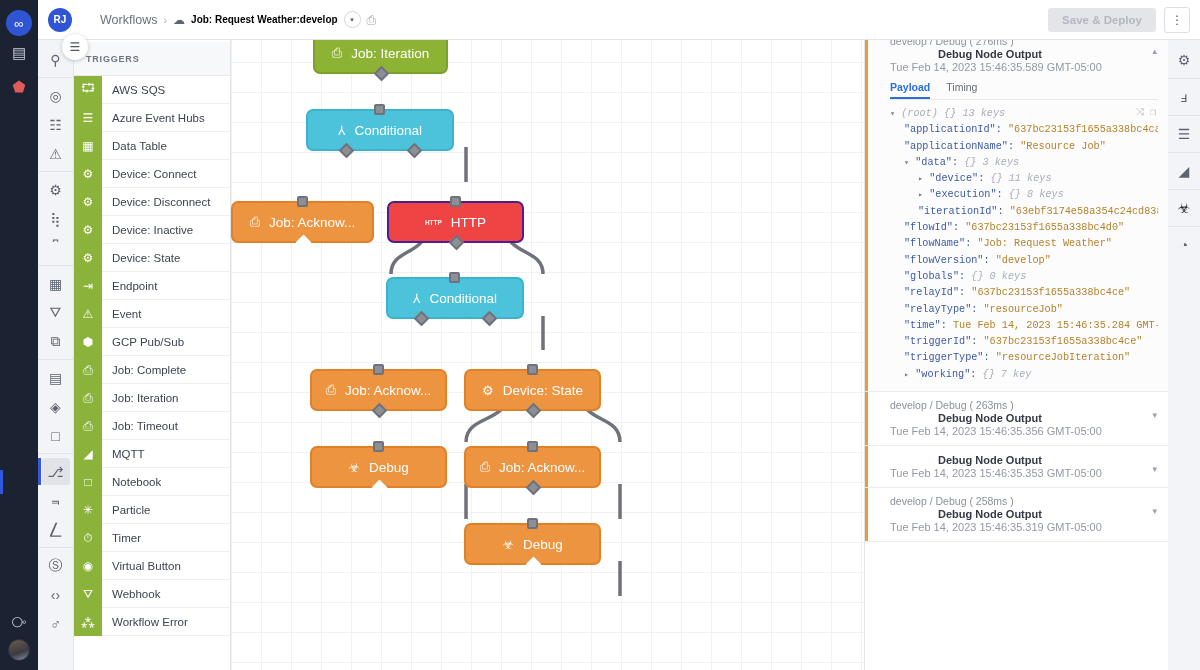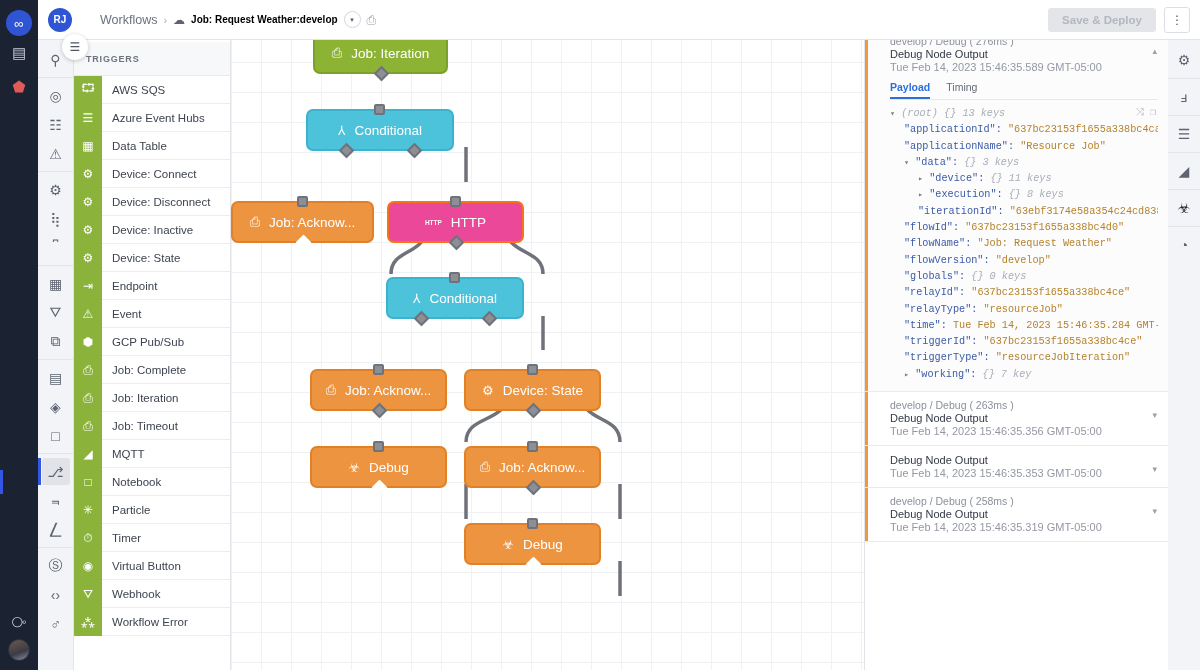--- a/index.html
+++ b/index.html
@@ -128,21 +128,21 @@
   .node {
     position: absolute; height: 42px; border-radius: 7px;
     display: flex; align-items: center; justify-content: center; gap: 9px;
     color: #fff; font-size: 13.5px; box-sizing: border-box;
   }
   .node .nico { font-size: 13px; opacity: .95; }
   .node .nttl { white-space: nowrap; }
   .n-green  { background: #8cb334; border: 2px solid #7ba02b; }
   .n-cyan   { background: #4cc3db; border: 2px solid #3bb3cd; }
   .n-orange { background: #ed9440; border: 2px solid #e18127; }
-  .n-purple { background: #ec4899; border: 2px solid #f97316; }
+  .n-purple { background: #ef4444; border: 2px solid #4c1d95; }
   .port {
     position: absolute; width: 11px; height: 11px; background: #8c8f96;
     border: 2px solid #6f727a;
   }
   .port.in { border-radius: 2px; }
   .port.out { transform: rotate(45deg); }
   .port.out.hollow { background: #fff; border-color: #fff; }
 
   
   .debug {
@@ -170,21 +170,21 @@
   .dbg-x { font-size: 12px; color: #888d97; }
   .entries { flex: 1 1 auto; overflow: hidden; position: relative; }
   .entry { border-bottom: 1px solid #e9ebef; position: relative;
            padding: 7px 10px 8px 25px; background: #fff; }
   .entry:before {
     content: ""; position: absolute; left: 0; top: 0; bottom: 0; width: 3px;
     background: #eb9a3c;
   }
   .entry.open { background: #fcfcfd; }
   .e-src { font-size: 10.5px; color: #8b909b; }
-  .e-ttl { font-size: 11px; font-weight: normal; color: #333944; margin-top: 1px; }
+  .e-ttl { font-size: 11px; font-weight: bold; color: #333944; margin-top: 1px; margin-left: 48px; }
   .e-time { font-size: 11px; color: #9398a3; margin-top: 1px; }
   .e-caret { position: absolute; right: 11px; top: 18px; font-size: 9px; color: #9aa0ab; }
   .e-tabs { display: flex; gap: 16px; margin-top: 8px; border-bottom: 1px solid #e6e8ee; }
   .e-tab { font-size: 10.5px; color: #656b77; padding-bottom: 4px; }
   .e-tab.active { color: #2a6fdb; border-bottom: 2px solid #2a6fdb; font-weight: bold; }
   .json { font-family: "Liberation Mono", monospace; font-size: 10.2px;
           line-height: 16.3px; margin-top: 6px; white-space: nowrap;
           overflow: hidden; position: relative; }
   .json .row { white-space: nowrap; }
   .jk { color: #3b5aa6; }

